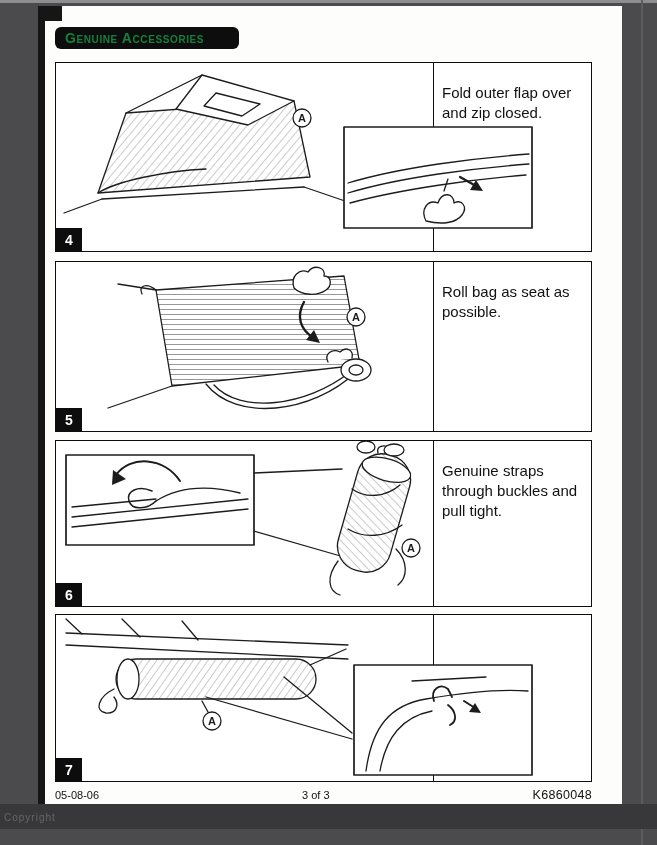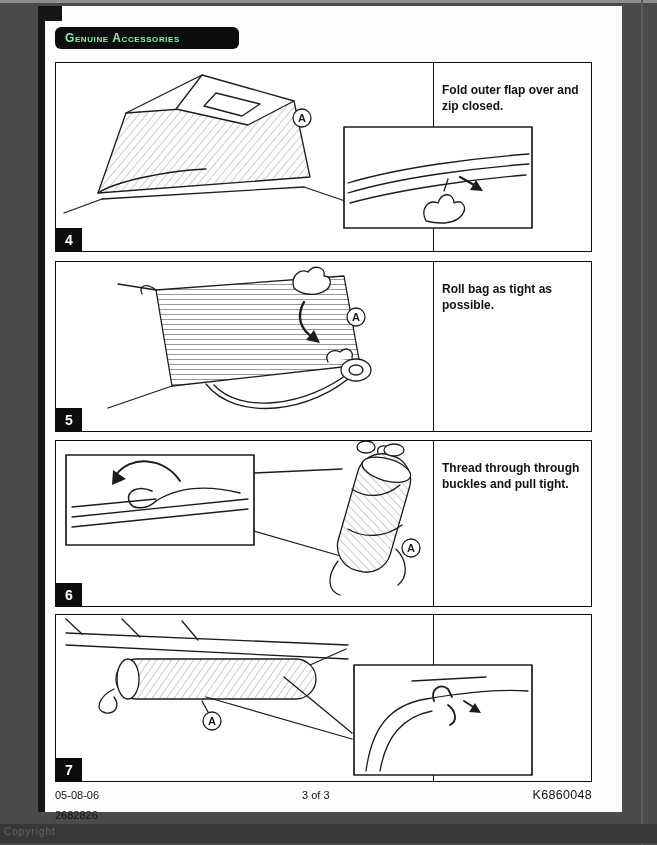--- a/index.html
+++ b/index.html
@@ -5,55 +5,55 @@
   * { margin:0; padding:0; box-sizing:border-box; }
   html,body { width:657px; height:845px; }
   body {
     position:relative;
     background:#4b4b4e;
     font-family:"Liberation Sans", sans-serif;
     overflow:hidden;
   }
   .top-edge { position:absolute; left:0; top:0; width:100%; height:3px; background:#8e8e90; }
   .right-edge-line { position:absolute; left:641px; top:0; width:2px; height:100%; background:#5d5d60; }
-  .bottom-band { position:absolute; left:0; bottom:2px; width:100%; height:19px; background:#38383b; }
+  .bottom-band { position:absolute; left:0; bottom:16px; width:100%; height:25px; background:#38383b; }
   .watermark { position:absolute; left:4px; bottom:6px; color:rgba(255,255,255,0.22); font-size:10px; letter-spacing:1px; }
 
   .page {
     position:absolute; left:38px; top:6px; width:584px; height:806px;
     background:#fdfdfc;
   }
   .scan-edge { position:absolute; left:0; top:0; width:7px; height:100%; background:#161616; }
   .scan-corner { position:absolute; left:0; top:0; width:24px; height:15px; background:#161616; }
 
   .header-bar {
     position:absolute; left:17px; top:21px; width:184px; height:22px;
     background:#0d0d0d; border-radius:6px;
     display:flex; align-items:center; padding-left:10px;
   }
   .header-title {
-    color:#86efac; font-weight:bold; font-size:12px;
+    color:#15803d; font-weight:bold; font-size:14px;
     font-variant:small-caps; letter-spacing:0.6px;
   }
 
   .panel {
     position:absolute; left:17px; width:537px;
     border:1.6px solid #0d0d0d; background:#ffffff;
   }
   #panel-4 { top:56px;  height:190px; }
   #panel-5 { top:255px; height:171px; }
   #panel-6 { top:434px; height:167px; }
   #panel-7 { top:608px; height:168px; }
 
   .vdivider { position:absolute; top:0; bottom:0; left:377px; width:1.4px; background:#0d0d0d; z-index:1; }
   .panel svg { position:absolute; left:0; top:0; z-index:2; }
 
   .instruction {
     position:absolute; left:386px; top:20px; width:144px;
-    font-size:12px; font-weight:bold; color:#111; line-height:1.32; z-index:3;
+    font-size:15px; font-weight:normal; color:#111; line-height:1.32; z-index:3;
   }
   .step-num {
     position:absolute; left:0; bottom:0; width:26px; height:23px;
     background:#0d0d0d; color:#ffffff; font-weight:bold; font-size:14px;
     display:flex; align-items:center; justify-content:center; z-index:4;
   }
 
   .footer {
     position:absolute; left:17px; top:782px; width:537px;
     display:flex; justify-content:space-between; align-items:baseline;
@@ -131,21 +131,21 @@
         <ellipse cx="300" cy="108" rx="15" ry="11" fill="#ffffff"></ellipse>
         <ellipse cx="300" cy="108" rx="7" ry="5" fill="#ffffff"></ellipse>
         <path d="M 238,26 C 234,14 244,6 252,10 C 258,2 270,5 268,14 C 276,14 276,24 270,28 C 262,34 246,34 238,26 Z" fill="#ffffff"></path>
         <path d="M 248,40 C 240,54 244,68 258,76" stroke-width="2.4"></path>
         <polygon points="264,81 250,78 258,68" fill="#1c1c1c" stroke="none"></polygon>
         <path d="M 272,100 C 268,92 276,86 284,90 C 290,84 298,88 296,96" fill="#ffffff"></path>
         <circle cx="300" cy="55" r="9" fill="#ffffff"></circle>
         <text x="300" y="59" text-anchor="middle" font-size="11" font-weight="bold" fill="#1c1c1c" stroke="none">A</text>
       </g>
     </svg>
-    <div class="instruction">Roll bag as tight as possible.</div>
+    <div class="instruction">Roll bag as seat as possible.</div>
     <div class="step-num">5</div>
   </section>
 
   <section class="panel" id="panel-6">
     <div class="vdivider"></div>
     <svg width="534" height="163" viewBox="0 0 534 163">
       <defs>
         <pattern id="p6h" width="6" height="6" patternUnits="userSpaceOnUse" patternTransform="rotate(120)">
           <rect width="6" height="6" fill="#ffffff"></rect>
           <line x1="0" y1="0" x2="0" y2="6" stroke="#8c8c8c" stroke-width="0.9"></line>
@@ -170,21 +170,21 @@
         <path d="M 292,88 C 308,98 330,96 346,84"></path>
         <path d="M 322,12 C 320,5 328,3 334,7"></path>
         <ellipse cx="338" cy="9" rx="10" ry="6" fill="#ffffff"></ellipse>
         <ellipse cx="310" cy="6" rx="9" ry="6" fill="#ffffff"></ellipse>
         <path d="M 282,120 C 270,136 272,150 284,154"></path>
         <path d="M 340,108 C 352,120 352,136 342,144"></path>
         <circle cx="355" cy="107" r="9" fill="#ffffff"></circle>
         <text x="355" y="111" text-anchor="middle" font-size="11" font-weight="bold" fill="#1c1c1c" stroke="none">A</text>
       </g>
     </svg>
-    <div class="instruction">Thread through through buckles and pull tight.</div>
+    <div class="instruction">Genuine straps through buckles and pull tight.</div>
     <div class="step-num">6</div>
   </section>
 
   <section class="panel" id="panel-7">
     <div class="vdivider"></div>
     <svg width="534" height="164" viewBox="0 0 534 164">
       <defs>
         <pattern id="p7h" width="6" height="6" patternUnits="userSpaceOnUse" patternTransform="rotate(35)">
           <rect width="6" height="6" fill="#ffffff"></rect>
           <line x1="0" y1="0" x2="0" y2="6" stroke="#8c8c8c" stroke-width="0.9"></line>

